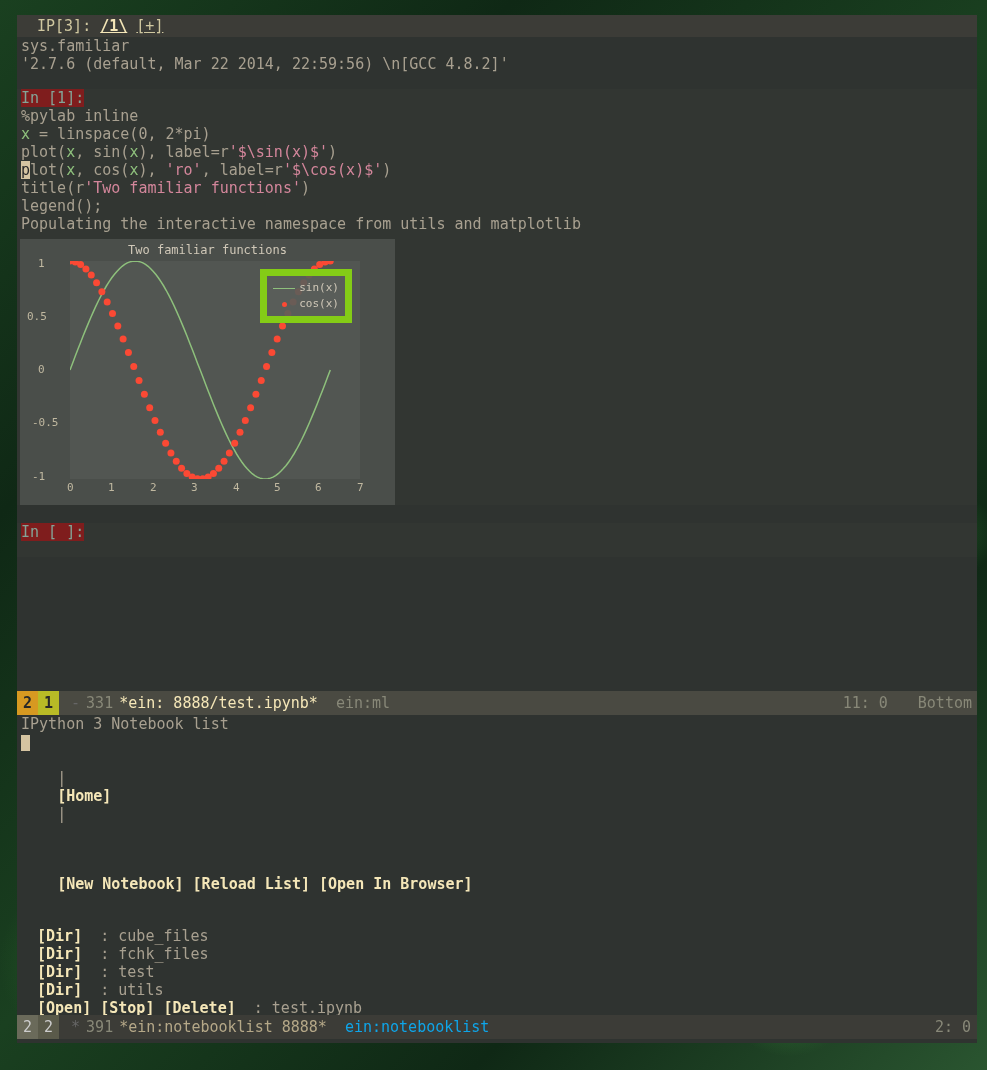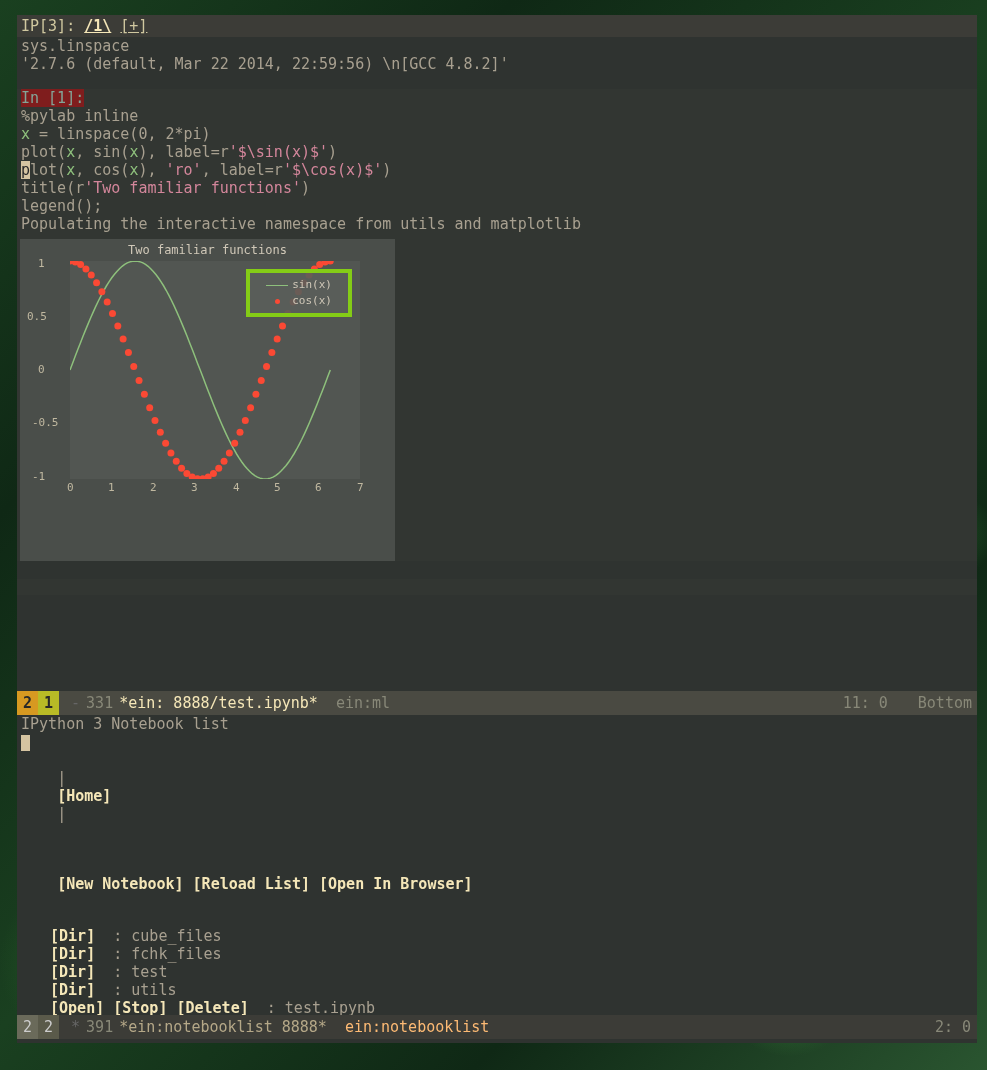--- a/index.html
+++ b/index.html
@@ -12,57 +12,57 @@
 .modeline.inactive{background:#3c3c37}
 .ml-badge{display:inline-flex;align-items:center;padding:0 6px;height:24px}
 .ml-b1{background:#d79921;color:#282828;font-weight:bold}
 .ml-b2{background:#b8bb26;color:#282828;font-weight:bold}
 .ml-b1i{background:#6a6a5a;color:#ccc}
 .ml-b2i{background:#5a5a4a;color:#ccc}
 .ml-sep{color:#666}
 .ml-buf{color:#f5e7b8;font-weight:normal}
 .ml-buf-i{color:#b5a888}
 .ml-grow{flex:1}
-.header-line{background:#3c3c37;color:#d0c8a0;padding:2px 4px;height:18px}
+.header-line{background:#3c3c37;color:#d0c8a0;padding:2px 20px;height:18px}
 .header-line .tab{text-decoration:underline}
 .cell-prompt{background:#7f1d1d;display:inline;color:#83a598}
 .cell-block{background:#323632;margin-bottom:0}
 .code{padding:0 4px;white-space:pre}
 .s-str{color:#d3869b}
 .s-var{color:#8ec07c}
 .cursor-block{background:#d5c4a1;color:#282828}
-.plot{background:#4a4e4a;width:375px;height:322px;margin:6px 3px;position:relative}
+.plot{background:#4a4e4a;width:375px;height:266px;margin:6px 3px;position:relative}
 .plot-inner{position:absolute;left:50px;top:22px;width:290px;height:218px;background:#525652}
 .plot-title{position:absolute;top:4px;left:0;width:100%;text-align:center;color:#d0c8b8;font-size:12px}
 .axis-tick{position:absolute;color:#c0b8a0;font-size:11px}
-.legend-box{position:absolute;right:8px;top:8px;background:rgba(90,94,90,.9);border:4px solid #84cc16;padding:4px 16px;font-size:11px;color:#d0c8b8}
+.legend-box{position:absolute;right:8px;top:8px;background:rgba(90,94,90,.9);border:7px solid #84cc16;padding:4px 6px;font-size:11px;color:#d0c8b8}
 .leg-row{display:flex;align-items:center;gap:4px;height:16px}
 .leg-line{width:22px;height:0;border-top:1.5px solid #8ec07c}
 .leg-dot{width:22px;display:flex;justify-content:center}
 .leg-dot::before{content:'';width:5px;height:5px;background:#fb4934;border-radius:50%}
 .link-b{color:#f5e7b8;font-weight:bold}
-.dir-list{padding:0 20px}
+.dir-list{padding:0 7px}
 .dir-row{line-height:1.2}
 .bottom-cursor{display:inline-block;width:9px;height:16px;background:#d5c4a1;vertical-align:text-bottom}
 </style>
 </head>
 <body>
 
 <div class="leaf-bg"></div>
 <div class="frame">
 
 <div class="pane top-pane">
   <div class="header-line">
     <span>IP[3]:</span>
     <span class="tab link-b">/1\</span>
     <span> </span>
     <span class="tab">[+]</span>
   </div>
 
-  <div class="code"><span>sys.linspace</span>
+  <div class="code"><span>sys.familiar</span>
 <span>'2.7.6 (default, Mar 22 2014, 22:59:56) \n[GCC 4.8.2]'</span></div>
 
   <div style="height:16px"></div>
 
   <div class="cell-block">
     <div class="code"><span class="cell-prompt">In [1]:</span></div>
     <div class="code"><span>%pylab inline</span>
 <span class="s-var">x</span><span> = linspace(0, 2*pi)</span>
 <span>plot(</span><span class="s-var">x</span><span>, sin(</span><span class="s-var">x</span><span>), label=r</span><span class="s-str">'$\sin(x)$'</span><span>)</span>
 <span class="cursor-block">p</span><span>lot(</span><span class="s-var">x</span><span>, cos(</span><span class="s-var">x</span><span>), </span><span class="s-str">'ro'</span><span>, label=r</span><span class="s-str">'$\cos(x)$'</span><span>)</span>
@@ -154,20 +154,21 @@
       <div class="axis-tick" style="top:242px;left:171px">3</div>
       <div class="axis-tick" style="top:242px;left:213px">4</div>
       <div class="axis-tick" style="top:242px;left:254px">5</div>
       <div class="axis-tick" style="top:242px;left:295px">6</div>
       <div class="axis-tick" style="top:242px;left:337px">7</div>
     </div>
   </div>
 
   <div style="height:12px"></div>
   <div class="cell-block">
+    <div class="code"><span class="cell-prompt">In [ ]:</span></div>
     <div class="code" style="height:16px"></div>
   </div>
 </div>
 
 <div class="modeline">
   <span class="ml-badge ml-b1">2</span>
       <span class="ml-badge ml-b2">1</span>
   <span style="width:12px"></span>
   <span class="ml-sep">-</span>
   <span style="width:6px"></span>
@@ -207,20 +208,20 @@
 <div class="modeline inactive">
   <span class="ml-badge ml-b1i">2</span>
       <span class="ml-badge ml-b2i">2</span>
   <span style="width:12px"></span>
   <span class="ml-sep">*</span>
   <span style="width:6px"></span>
   <span>391</span>
   <span style="width:6px"></span>
   <span class="ml-buf-i">*ein:notebooklist 8888*</span>
   <span style="width:18px"></span>
-  <span style="color:#fdba74">ein:notebooklist</span>
+  <span style="color:#0ea5e9">ein:notebooklist</span>
   <span class="ml-grow"></span>
   <span style="padding-right:6px">2: 0</span>
 </div>
 
 <div class="pane" style="height:4px"></div>
 
 </div>
 
 </body></html>

